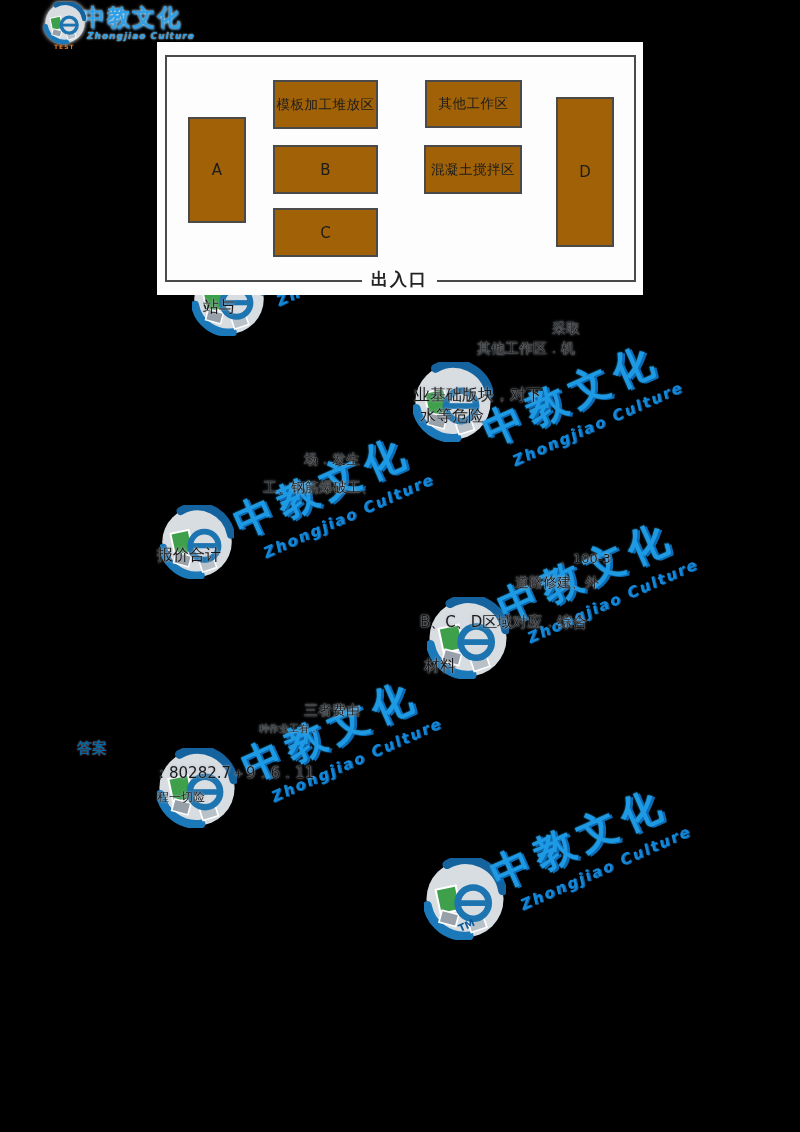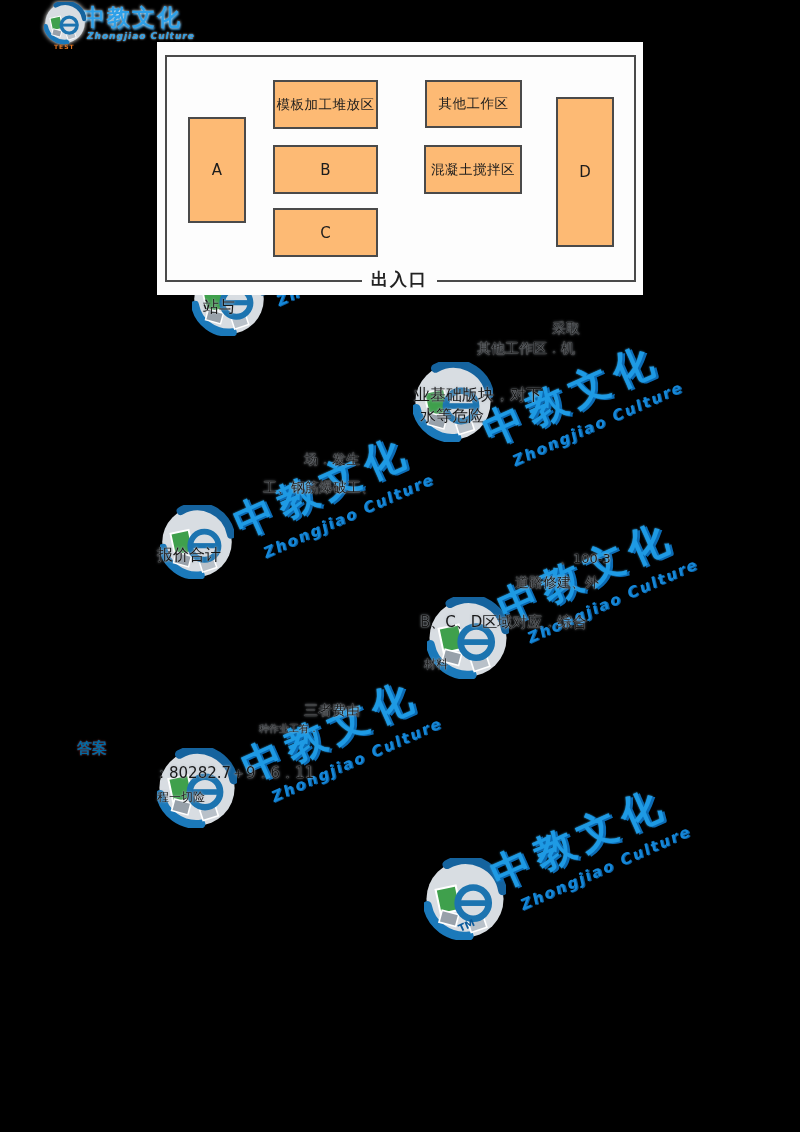--- a/index.html
+++ b/index.html
@@ -31,21 +31,21 @@
     background:#fdfdfd;z-index:5;
   }
   .outer{
     position:absolute;left:8px;top:13px;width:471px;height:227px;
     border:2px solid #4a4a4a;border-bottom:none;box-sizing:border-box;
   }
   .bseg{position:absolute;height:2px;background:#4a4a4a;top:238px;}
   .bseg.left{left:8px;width:197px;}
   .bseg.right{left:280px;width:199px;}
   .zone{
-    position:absolute;border:2px solid #4a4a4a;background:#fdba74;box-sizing:border-box;
+    position:absolute;border:2px solid #4a4a4a;background:#a16207;box-sizing:border-box;
     display:flex;align-items:center;justify-content:center;
     color:#1c1c1c;font-size:15px;
   }
   .zone.cjk{font-size:13.5px;letter-spacing:0.5px;}
   .entrance{
     position:absolute;left:205px;top:226px;width:75px;text-align:center;
     font-size:17px;font-weight:600;color:#222;letter-spacing:2px;
   }
   
   .frag{
@@ -168,21 +168,21 @@
 <span class="frag" style="left:552px;top:320px;font-size:14px">采取</span>
 <span class="frag" style="left:477px;top:340px;font-size:14px">其他工作区．机</span>
 <span class="frag" style="left:414px;top:385px;font-size:16px">业基础版块，对下</span>
 <span class="frag" style="left:420px;top:406px;font-size:16px">水等危险</span>
 <span class="frag" style="left:304px;top:451px;font-size:14px">场．发生</span>
 <span class="frag" style="left:263px;top:479px;font-size:14px">工、钢筋爆破工、</span>
 <span class="frag" style="left:157px;top:545px;font-size:16px">报价合计</span>
 <span class="frag" style="left:560px;top:550px;font-size:13px">、100-3</span>
 <span class="frag" style="left:515px;top:574px;font-size:14px">道路修建、外</span>
 <span class="frag" style="left:420px;top:613px;font-size:15px">B、C、D区域对应．综合</span>
-<span class="frag" style="left:424px;top:656px;font-size:12px">材料</span>
+<span class="frag" style="left:424px;top:656px;font-size:16px">材料</span>
 <span class="frag" style="left:304px;top:702px;font-size:14px">三者费由</span>
 <span class="frag" style="left:259px;top:722px;font-size:10px">种作业工有．</span>
 <span class="frag" style="left:154px;top:764px;font-size:15px">：80282.7＋9．6．11</span>
 <span class="frag" style="left:157px;top:789px;font-size:12px">程一切险</span>
 
 <span class="answer" style="left:77px;top:739px">答案</span>
 
 <div class="logo">
   <svg class="globe-m">
       <use href="#globe-sym"></use>

